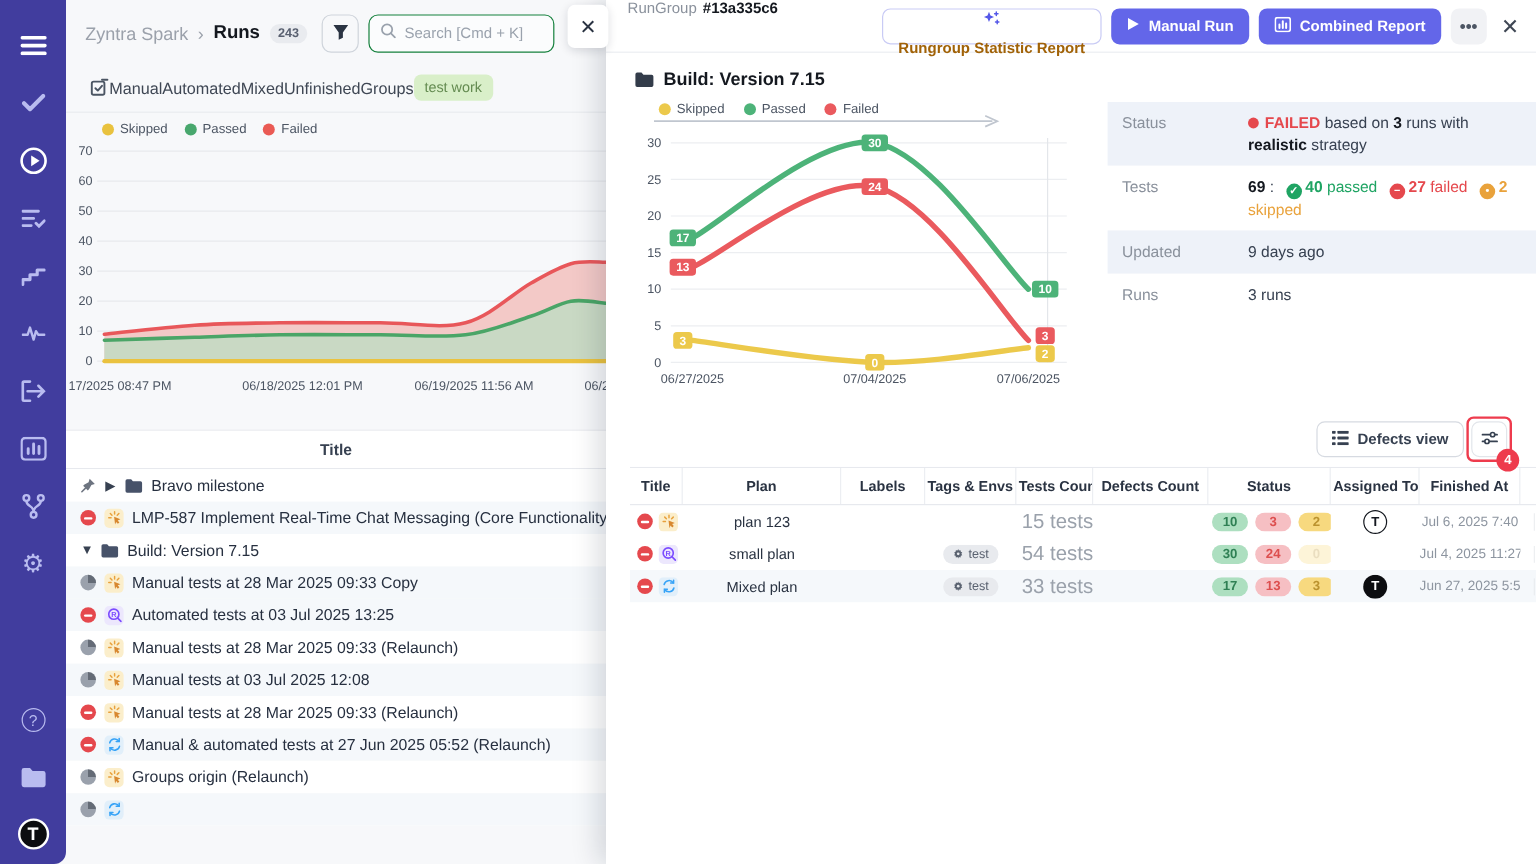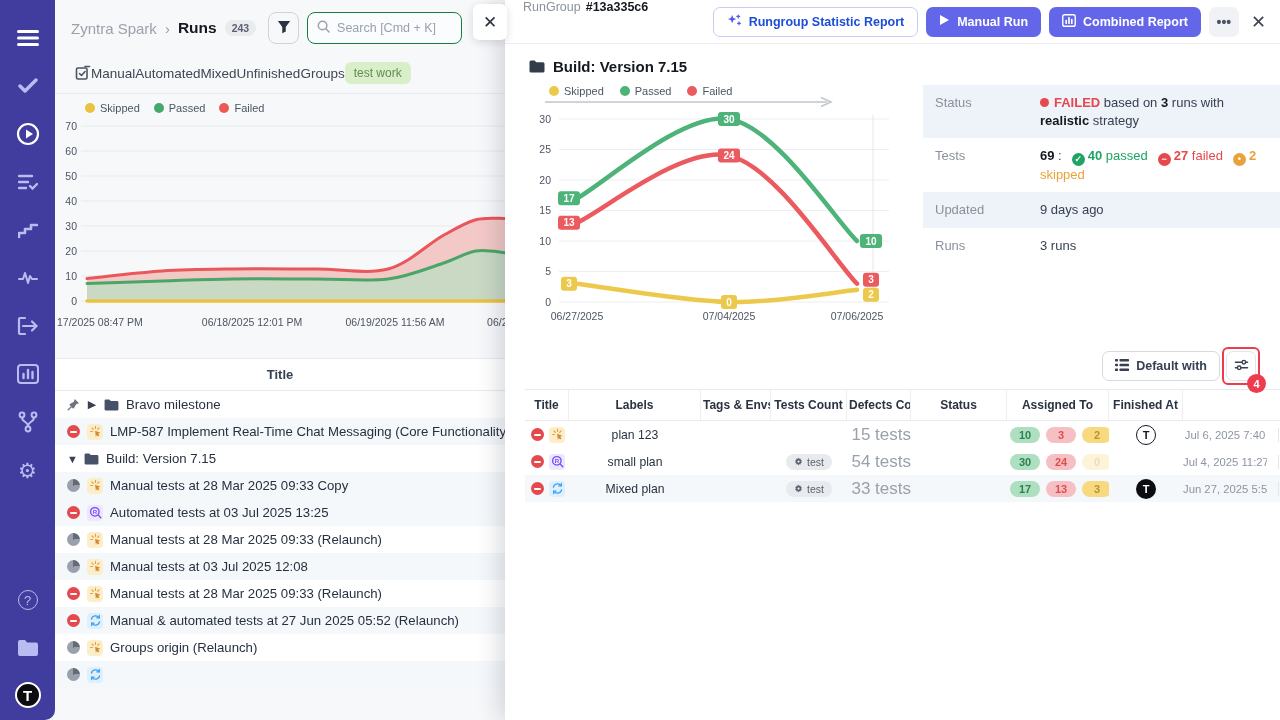--- a/index.html
+++ b/index.html
@@ -58,21 +58,21 @@
   .pin-ic, .folder-ic { display:flex; flex:none; }
 
   
   .drawer { position:absolute; left:505px; top:0; width:775px; height:720px; background:#ffffff; box-shadow:-6px 0 22px rgba(15,23,42,.16); }
   .drawer-float-close { position:absolute; left:-32px; top:4px; width:34px; height:36px; background:#fff; border:none; border-radius:6px; box-shadow:0 2px 8px rgba(15,23,42,.14); font-size:17px; color:#2a3342; cursor:pointer; z-index:5; }
   .dr-header { display:flex; height:44px; padding:0 14px 0 18px; border-bottom:1px solid #eceef2; }
   .dr-title-label { color:#8a919c; font-size:12.5px; margin-right:5px; }
   .dr-title-id { color:#14181f; font-size:12.5px; font-weight:bold; }
   .dr-header-btns { margin-left:auto; display:flex; align-items:center; gap:8px; }
   .btn { display:flex; align-items:center; gap:7px; height:30px; padding:0 13px; border-radius:7px; font-size:12.5px; font-weight:bold; cursor:pointer; border:none; font-family:"Liberation Sans", sans-serif; }
-  .btn-outline { background:#fff; border:1px solid #c9cbf5; color:#1d4ed8; }
+  .btn-outline { background:#fff; border:1px solid #c9cbf5; color:#a16207;flex-direction:column; }
   .btn-solid { background:#6366e9; color:#fff; }
   .btn-more { width:30px; height:30px; border-radius:7px; background:#f1f2f5; border:none; color:#4c5563; font-size:14px; font-weight:bold; cursor:pointer; }
   .dr-x { background:none; border:none; font-size:18px; color:#3f4754; cursor:pointer; margin-left:4px; }
 
   .dr-body { padding:14px 0 0 24px; }
   .dr-build-title { display:flex; align-items:center; gap:8px; font-size:15px; font-weight:bold; color:#14181f; }
   .dr-content { display:flex; margin-top:10px; }
   .dr-chart-wrap { width:372px; flex:none; }
   .dr-legend-row { position:relative; height:22px; margin-left:12px; }
   .dr-legend-arrow { position:absolute; left:4px; top:9px; z-index:0; }
@@ -565,40 +565,41 @@
           <span><svg width="14" height="12" viewBox="0 0 14 12">
                 <g fill="#374151">
                   <rect y="0" width="3" height="2.4" rx="0.6"></rect>
                   <rect x="4.5" y="0" width="9.5" height="2.4" rx="0.6"></rect>
                   <rect y="4.8" width="3" height="2.4" rx="0.6"></rect>
                   <rect x="4.5" y="4.8" width="9.5" height="2.4" rx="0.6"></rect>
                   <rect y="9.6" width="3" height="2.4" rx="0.6"></rect>
                   <rect x="4.5" y="9.6" width="9.5" height="2.4" rx="0.6"></rect>
                 </g>
               </svg></span>
-          <span>Default with</span>
+          <span>Defects view</span>
         </button>
         <span class="col-settings-wrap">
           <button class="col-settings-btn">
               <span><svg width="15" height="14" viewBox="0 0 16 14">
                   <g stroke="#374151" stroke-width="1.5" stroke-linecap="round">
                     <path d="M1.5 4h13M1.5 10h13"></path>
                   </g>
                   <circle cx="10.5" cy="4" r="1.9" fill="#fff" stroke="#374151" stroke-width="1.5"></circle>
                   <circle cx="5.5" cy="10" r="1.9" fill="#fff" stroke="#374151" stroke-width="1.5"></circle>
                 </svg></span>
             </button>
           <span class="annot-rect"></span>
           <span class="annot-badge">4</span>
         </span>
       </div>
 
       <div class="dr-table">
         <div class="dr-thead" id="dr-thead">
             <div class="th">Title</div>
+            <div class="th">Plan</div>
             <div class="th">Labels</div>
             <div class="th">Tags &amp; Envs</div>
             <div class="th">Tests Count</div>
             <div class="th">Defects Count</div>
             <div class="th">Status</div>
             <div class="th">Assigned To</div>
             <div class="th">Finished At</div>
             <div class="th"></div>
           </div>
         <div id="dr-rows">

